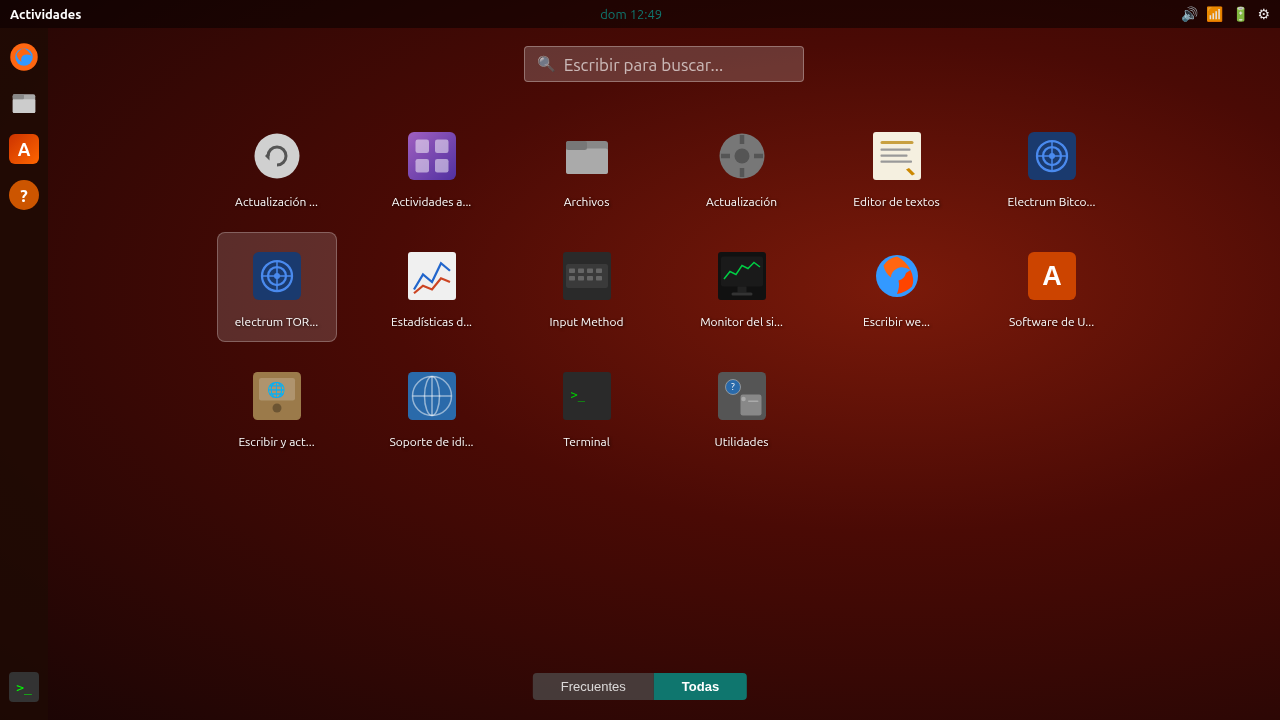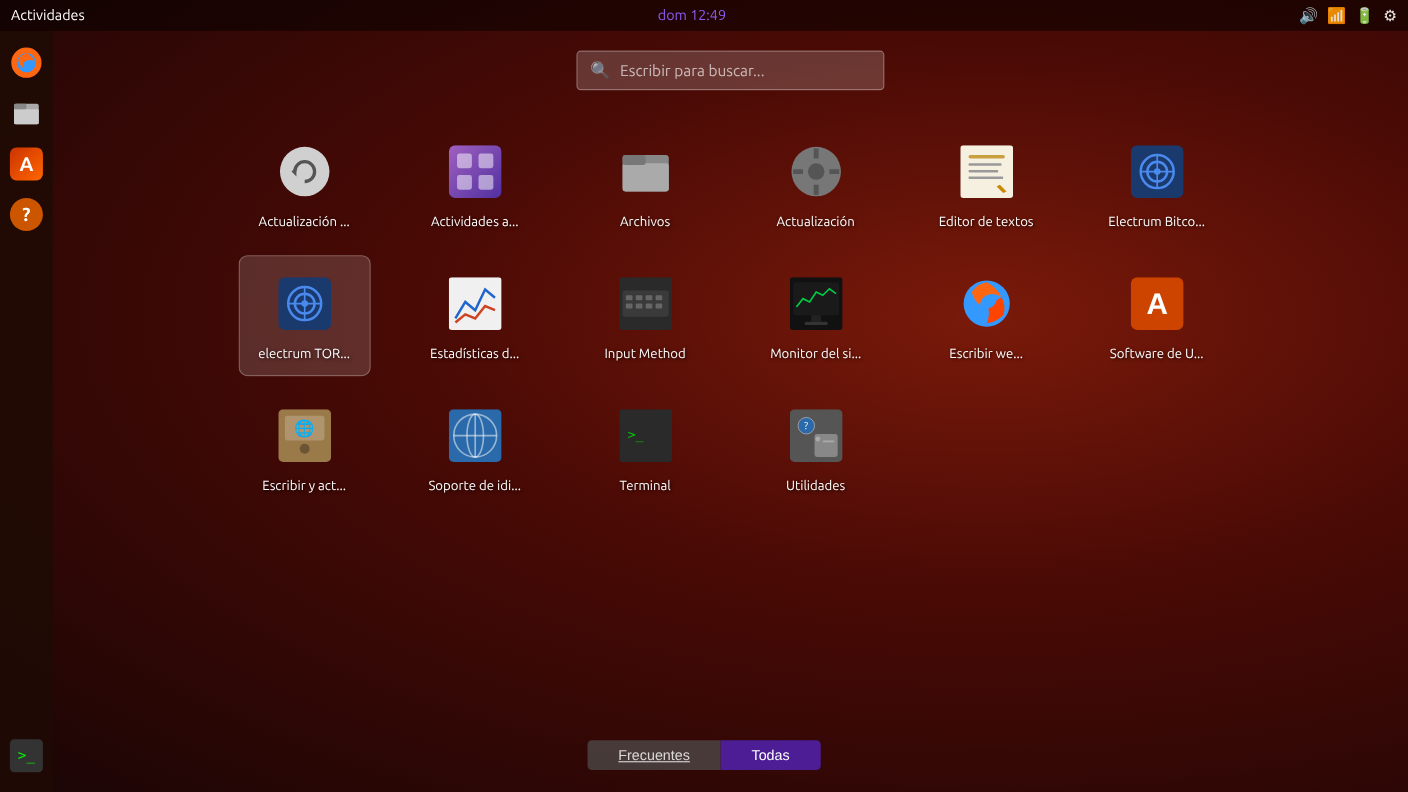--- a/index.html
+++ b/index.html
@@ -21,24 +21,24 @@
       background: rgba(0,0,0,0.5);
       display: flex;
       align-items: center;
       justify-content: space-between;
       padding: 0 10px;
       z-index: 100;
     }
     .top-bar-left {
       color: #fff;
       font-size: 13px;
-      font-weight: normal;
+      font-weight: bold;
     }
     .top-bar-center {
-      color: #8b5cf6;
+      color: #0f766e;
       font-size: 13px;
     }
     .top-bar-right {
       display: flex;
       align-items: center;
       gap: 8px;
       color: #fff;
       font-size: 13px;
     }
     .top-bar-icon {
@@ -106,21 +106,21 @@
       align-items: center;
       padding: 0 12px;
       gap: 8px;
     }
     .search-icon-unicode {
       color: rgba(255,255,255,0.7);
       font-size: 15px;
     }
     .search-placeholder {
       color: rgba(255,255,255,0.65);
-      font-size: 14px;
+      font-size: 17px;
     }
 
     
     .apps-grid {
       display: grid;
       grid-template-columns: repeat(6, 130px);
       gap: 10px 25px;
       margin-top: 30px;
       justify-items: center;
     }
@@ -175,24 +175,25 @@
       padding: 6px 28px;
       font-size: 13px;
       border: none;
       cursor: pointer;
     }
     .tab-btn.inactive {
       background: rgba(80,80,80,0.7);
       color: rgba(255,255,255,0.8);
     }
     .tab-btn.active {
-      background: #4c1d95;
+      background: #0f766e;
       color: #fff;
-    }
-    .tab-btn:first-child { border-radius: 4px 0 0 4px; text-decoration: underline; }
+      font-weight: bold;
+    }
+    .tab-btn:first-child { border-radius: 4px 0 0 4px; }
     .tab-btn:last-child { border-radius: 0 4px 4px 0; }
   </style>
 </head>
 <body>
 
 <div class="top-bar">
   <div class="top-bar-left">Actividades</div>
   <div class="top-bar-center">dom 12:49</div>
   <div class="top-bar-right">
     <span class="top-bar-icon">🔊</span>

